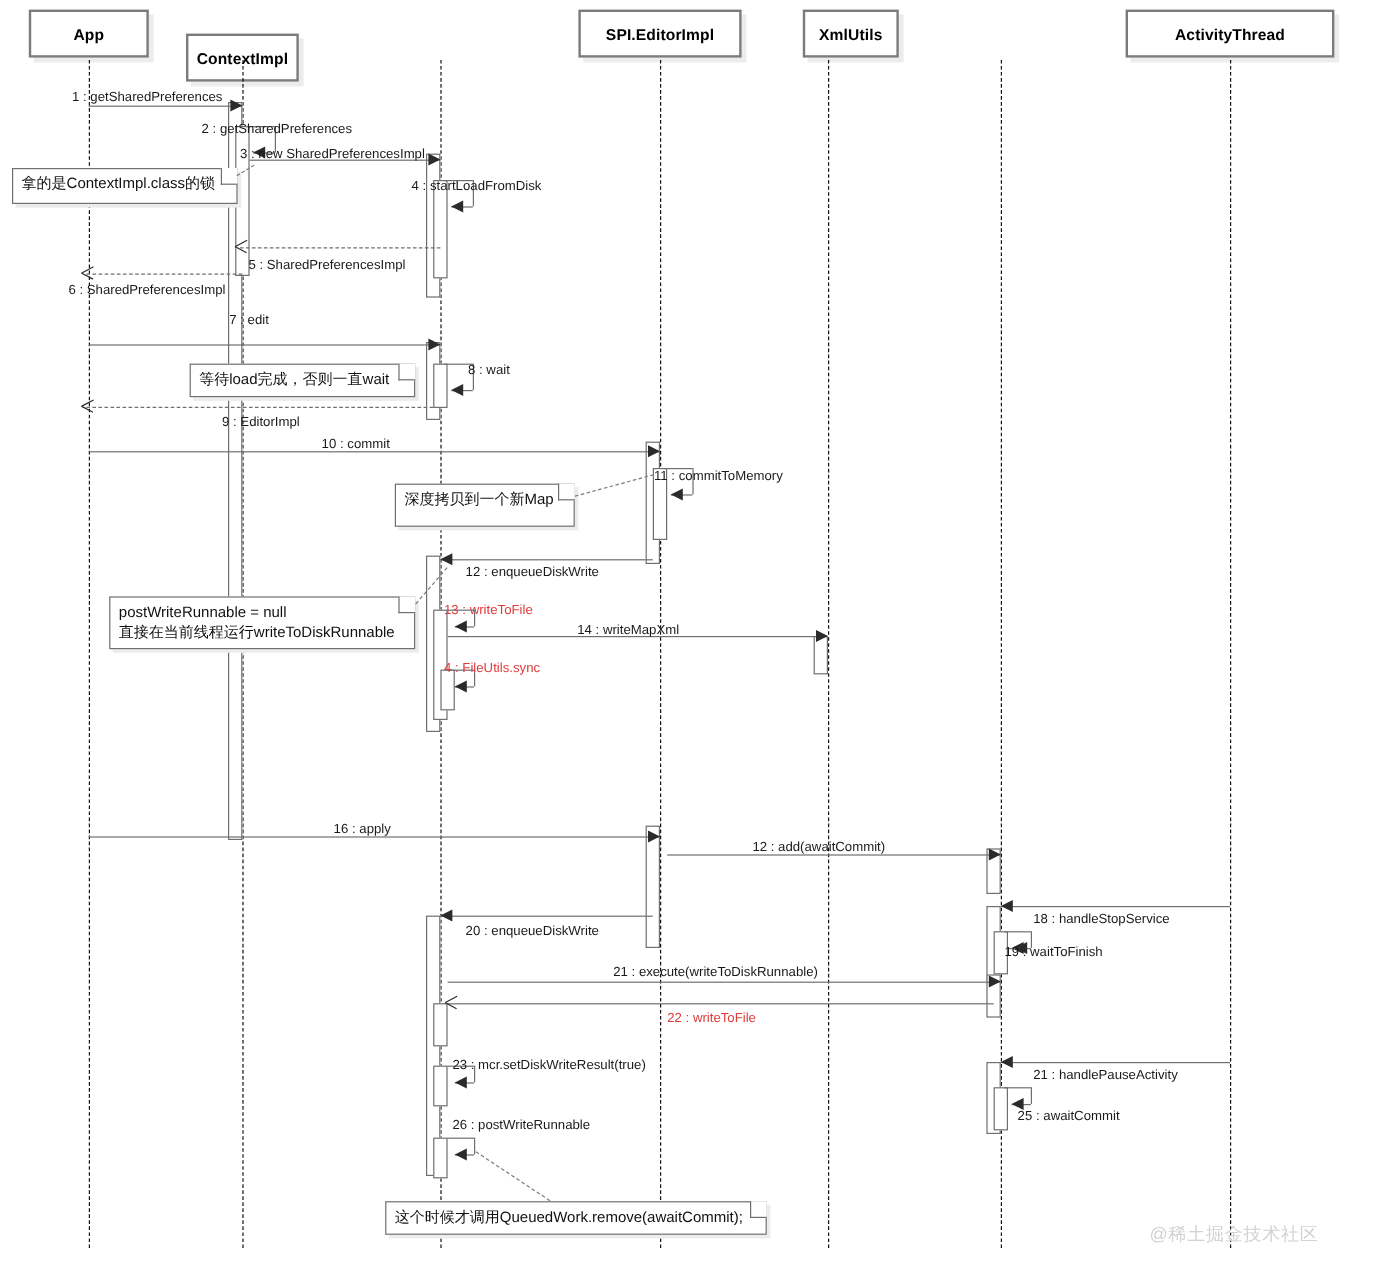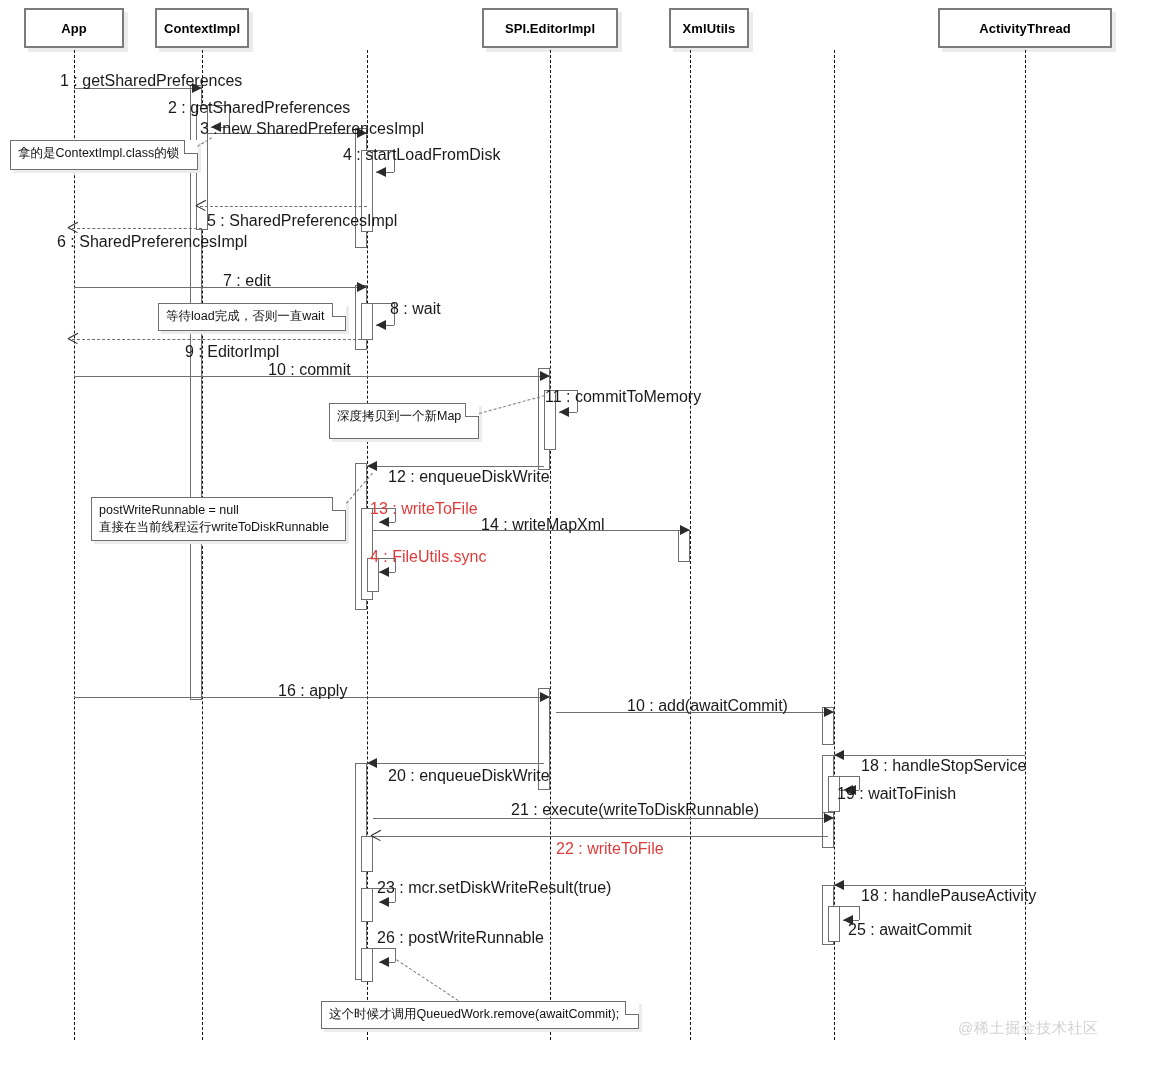--- a/index.html
+++ b/index.html
@@ -48,21 +48,21 @@
   }
   .arrow-open-l:before,.arrow-open-l:after{
     content:"";position:absolute;left:0;top:5px;width:11px;height:0;
     border-top:1.3px solid #2b2b2b;transform-origin:0 0;
   }
   .arrow-open-l:before{transform:rotate(-28deg);}
   .arrow-open-l:after{transform:rotate(28deg);}
 
   
   .msg-label{
-    position:absolute;font-size:16px;color:#1a1a1a;white-space:nowrap;
+    position:absolute;font-size:11px;color:#1a1a1a;white-space:nowrap;
     line-height:14px;
   }
   .msg-label.red{color:#e03b3b;}
 
   
   .note{
     position:absolute;box-sizing:border-box;background:#ffffff;
     border:1.5px solid #6f6f6f;box-shadow:3px 3px 0 0 #ececec;
     font-size:12.5px;line-height:17px;color:#111;
     padding:4px 8px 4px 7px;white-space:pre;
@@ -83,21 +83,21 @@
   }
 </style>
 </head>
 <body>
 
 <div id="canvas">
     <div class="lifeline-head" style="left: 24px; width: 100px;">
       <span>App</span>
     </div>
     <div class="lifeline-stem" style="left: 74px; height: 990px;"></div>
-    <div class="lifeline-head" style="left: 155px; width: 94px;">
+    <div class="lifeline-head" style="left: 155px; width: 94px; margin-top: 20px;">
       <span>ContextImpl</span>
     </div>
     <div class="lifeline-stem" style="left: 202px; height: 990px;"></div>
     <div class="lifeline-stem" style="left: 367px; height: 990px;"></div>
     <div class="lifeline-head" style="left: 482px; width: 136px;">
       <span>SPI.EditorImpl</span>
     </div>
     <div class="lifeline-stem" style="left: 550px; height: 990px;"></div>
     <div class="lifeline-head" style="left: 669px; width: 80px;">
       <span>XmlUtils</span>
@@ -148,21 +148,21 @@
     <div class="arrow-l" style="left: 376px; top: 167px;"></div>
     <div class="msg-label" style="left: 343px; top: 148px;">4 : startLoadFromDisk</div>
     <div class="msg-line dashed" style="left: 200px; top: 206px; width: 167px;"></div>
     <div class="arrow-open-l" style="left: 196px; top: 200px;"></div>
     <div class="msg-label" style="left: 207px; top: 214px;">5 : SharedPreferencesImpl</div>
     <div class="msg-line dashed" style="left: 72px; top: 228px; width: 130px;"></div>
     <div class="arrow-open-l" style="left: 68px; top: 222px;"></div>
     <div class="msg-label" style="left: 57px; top: 235px;">6 : SharedPreferencesImpl</div>
     <div class="msg-line" style="left: 74px; top: 287px; width: 293px;"></div>
     <div class="arrow-r" style="left: 357px; top: 282px;"></div>
-    <div class="msg-label" style="left: 191px; top: 274px; margin-left: 32px;">7 : edit</div>
+    <div class="msg-label" style="left: 191px; top: 260px;">7 : edit</div>
     <div class="msg-line" style="left: 370px; top: 303px; width: 24px;"></div>
     <div class="vline" style="left: 394px; top: 303px; height: 22px;"></div>
     <div class="msg-line" style="left: 376px; top: 325px; width: 18px;"></div>
     <div class="arrow-l" style="left: 376px; top: 320px;"></div>
     <div class="msg-label" style="left: 390px; top: 302px;">8 : wait</div>
     <div class="msg-line dashed" style="left: 72px; top: 339px; width: 289px;"></div>
     <div class="arrow-open-l" style="left: 68px; top: 333px;"></div>
     <div class="msg-label" style="left: 185px; top: 345px;">9 : EditorImpl</div>
     <div class="msg-line" style="left: 74px; top: 376px; width: 476px;"></div>
     <div class="arrow-r" style="left: 540px; top: 371px;"></div>
@@ -186,21 +186,21 @@
     <div class="msg-line" style="left: 373px; top: 558px; width: 22px;"></div>
     <div class="vline" style="left: 395px; top: 558px; height: 14px;"></div>
     <div class="msg-line" style="left: 379px; top: 572px; width: 16px;"></div>
     <div class="arrow-l" style="left: 379px; top: 567px;"></div>
     <div class="msg-label red" style="left: 370px; top: 550px;">4 : FileUtils.sync</div>
     <div class="msg-line" style="left: 74px; top: 697px; width: 476px;"></div>
     <div class="arrow-r" style="left: 540px; top: 692px;"></div>
     <div class="msg-label" style="left: 278px; top: 684px;">16 : apply</div>
     <div class="msg-line" style="left: 556px; top: 712px; width: 278px;"></div>
     <div class="arrow-r" style="left: 824px; top: 707px;"></div>
-    <div class="msg-label" style="left: 627px; top: 699px;">10 : add(awaitCommit)</div>
+    <div class="msg-label" style="left: 627px; top: 699px;">12 : add(awaitCommit)</div>
     <div class="msg-line" style="left: 837px; top: 776px; width: 22px;"></div>
     <div class="vline" style="left: 859px; top: 776px; height: 14px;"></div>
     <div class="msg-line" style="left: 843px; top: 790px; width: 16px;"></div>
     <div class="arrow-l" style="left: 843px; top: 785px;"></div>
     <div class="msg-label" style="left: 861px; top: 759px;">18 : handleStopService</div>
     <div class="msg-line" style="left: 840px; top: 790px; width: 0px;"></div>
     <div class="vline" style="left: 840px; top: 790px; height: 0px;"></div>
     <div class="msg-line" style="left: 840px; top: 790px; width: 6px;"></div>
     <div class="arrow-l" style="left: 846px; top: 785px;"></div>
     <div class="msg-label" style="left: 837px; top: 787px;">19 : waitToFinish</div>
@@ -215,21 +215,21 @@
     <div class="msg-label red" style="left: 556px; top: 842px;">22 : writeToFile</div>
     <div class="msg-line" style="left: 373px; top: 888px; width: 22px;"></div>
     <div class="vline" style="left: 395px; top: 888px; height: 14px;"></div>
     <div class="msg-line" style="left: 379px; top: 902px; width: 16px;"></div>
     <div class="arrow-l" style="left: 379px; top: 897px;"></div>
     <div class="msg-label" style="left: 377px; top: 881px;">23 : mcr.setDiskWriteResult(true)</div>
     <div class="msg-line" style="left: 837px; top: 906px; width: 22px;"></div>
     <div class="vline" style="left: 859px; top: 906px; height: 14px;"></div>
     <div class="msg-line" style="left: 843px; top: 920px; width: 16px;"></div>
     <div class="arrow-l" style="left: 843px; top: 915px;"></div>
-    <div class="msg-label" style="left: 861px; top: 889px;">18 : handlePauseActivity</div>
+    <div class="msg-label" style="left: 861px; top: 889px;">21 : handlePauseActivity</div>
     <div class="msg-label" style="left: 848px; top: 923px;">25 : awaitCommit</div>
     <div class="msg-line" style="left: 373px; top: 948px; width: 22px;"></div>
     <div class="vline" style="left: 395px; top: 948px; height: 14px;"></div>
     <div class="msg-line" style="left: 379px; top: 962px; width: 16px;"></div>
     <div class="arrow-l" style="left: 379px; top: 957px;"></div>
     <div class="msg-label" style="left: 377px; top: 931px;">26 : postWriteRunnable</div>
     <div class="msg-line" style="left: 834px; top: 755px; width: 191px;"></div>
     <div class="arrow-l" style="left: 834px; top: 750px;"></div>
     <div class="msg-line" style="left: 834px; top: 885px; width: 191px;"></div>
     <div class="arrow-l" style="left: 834px; top: 880px;"></div>

